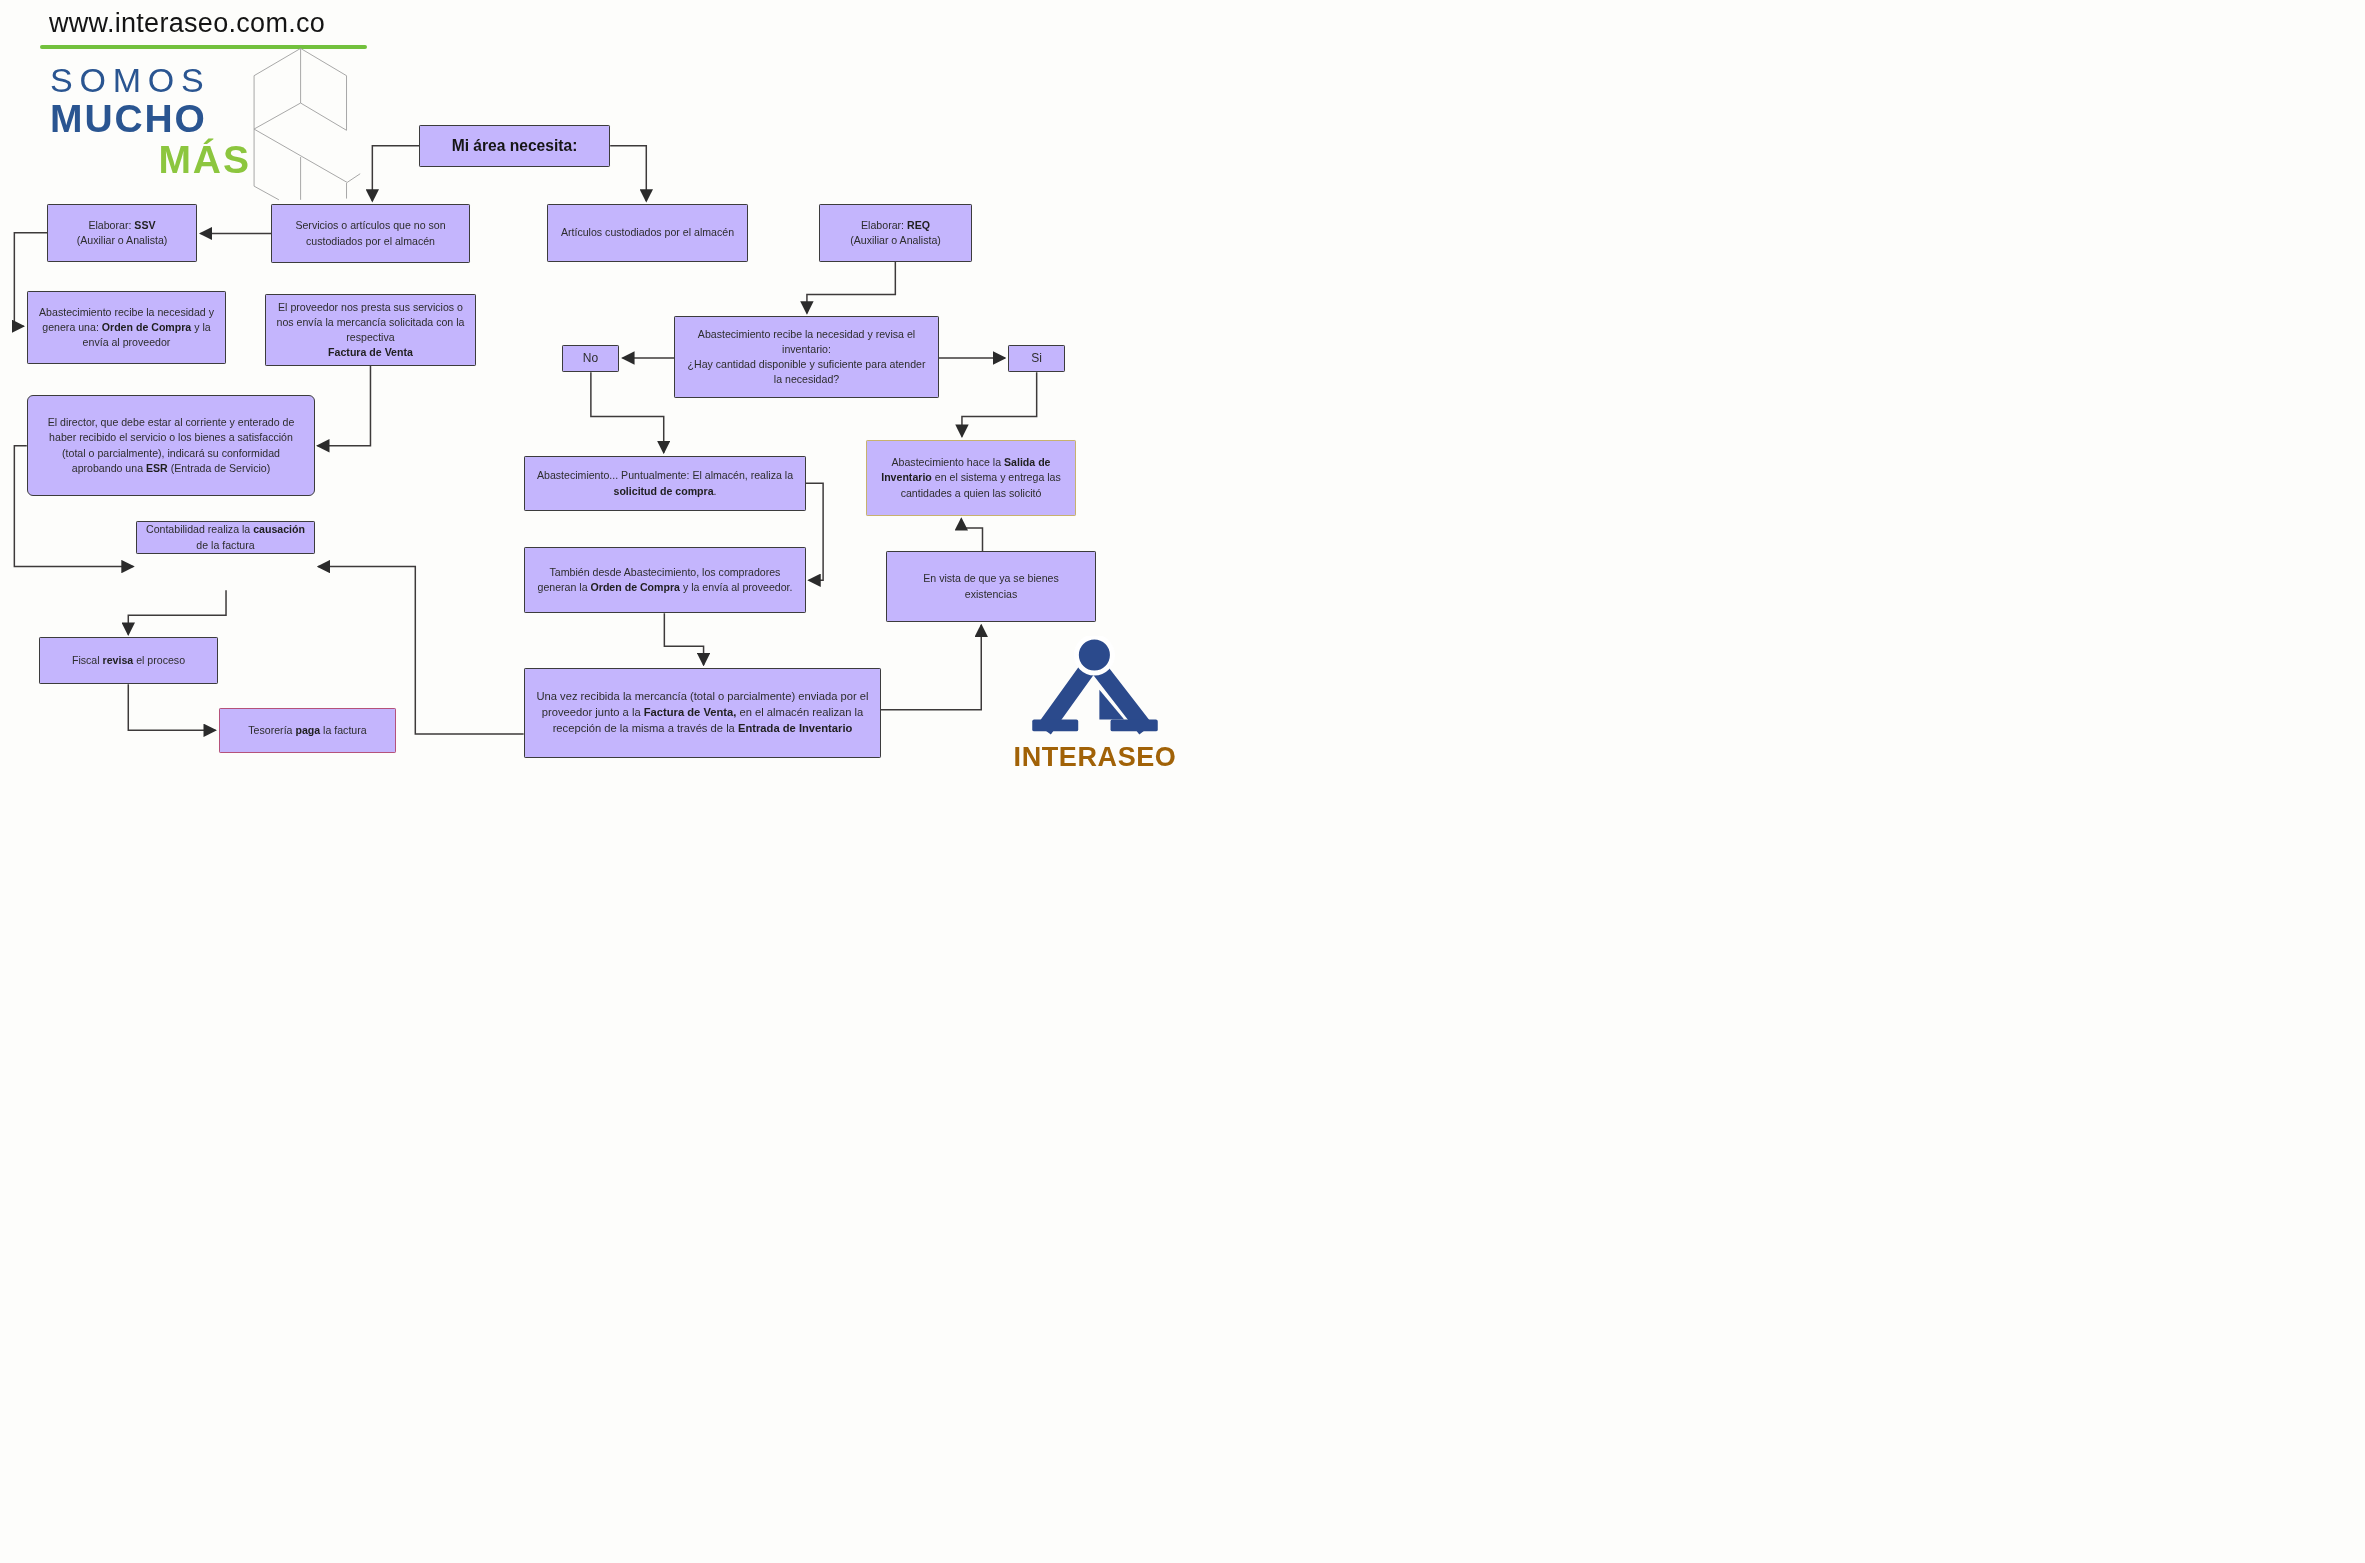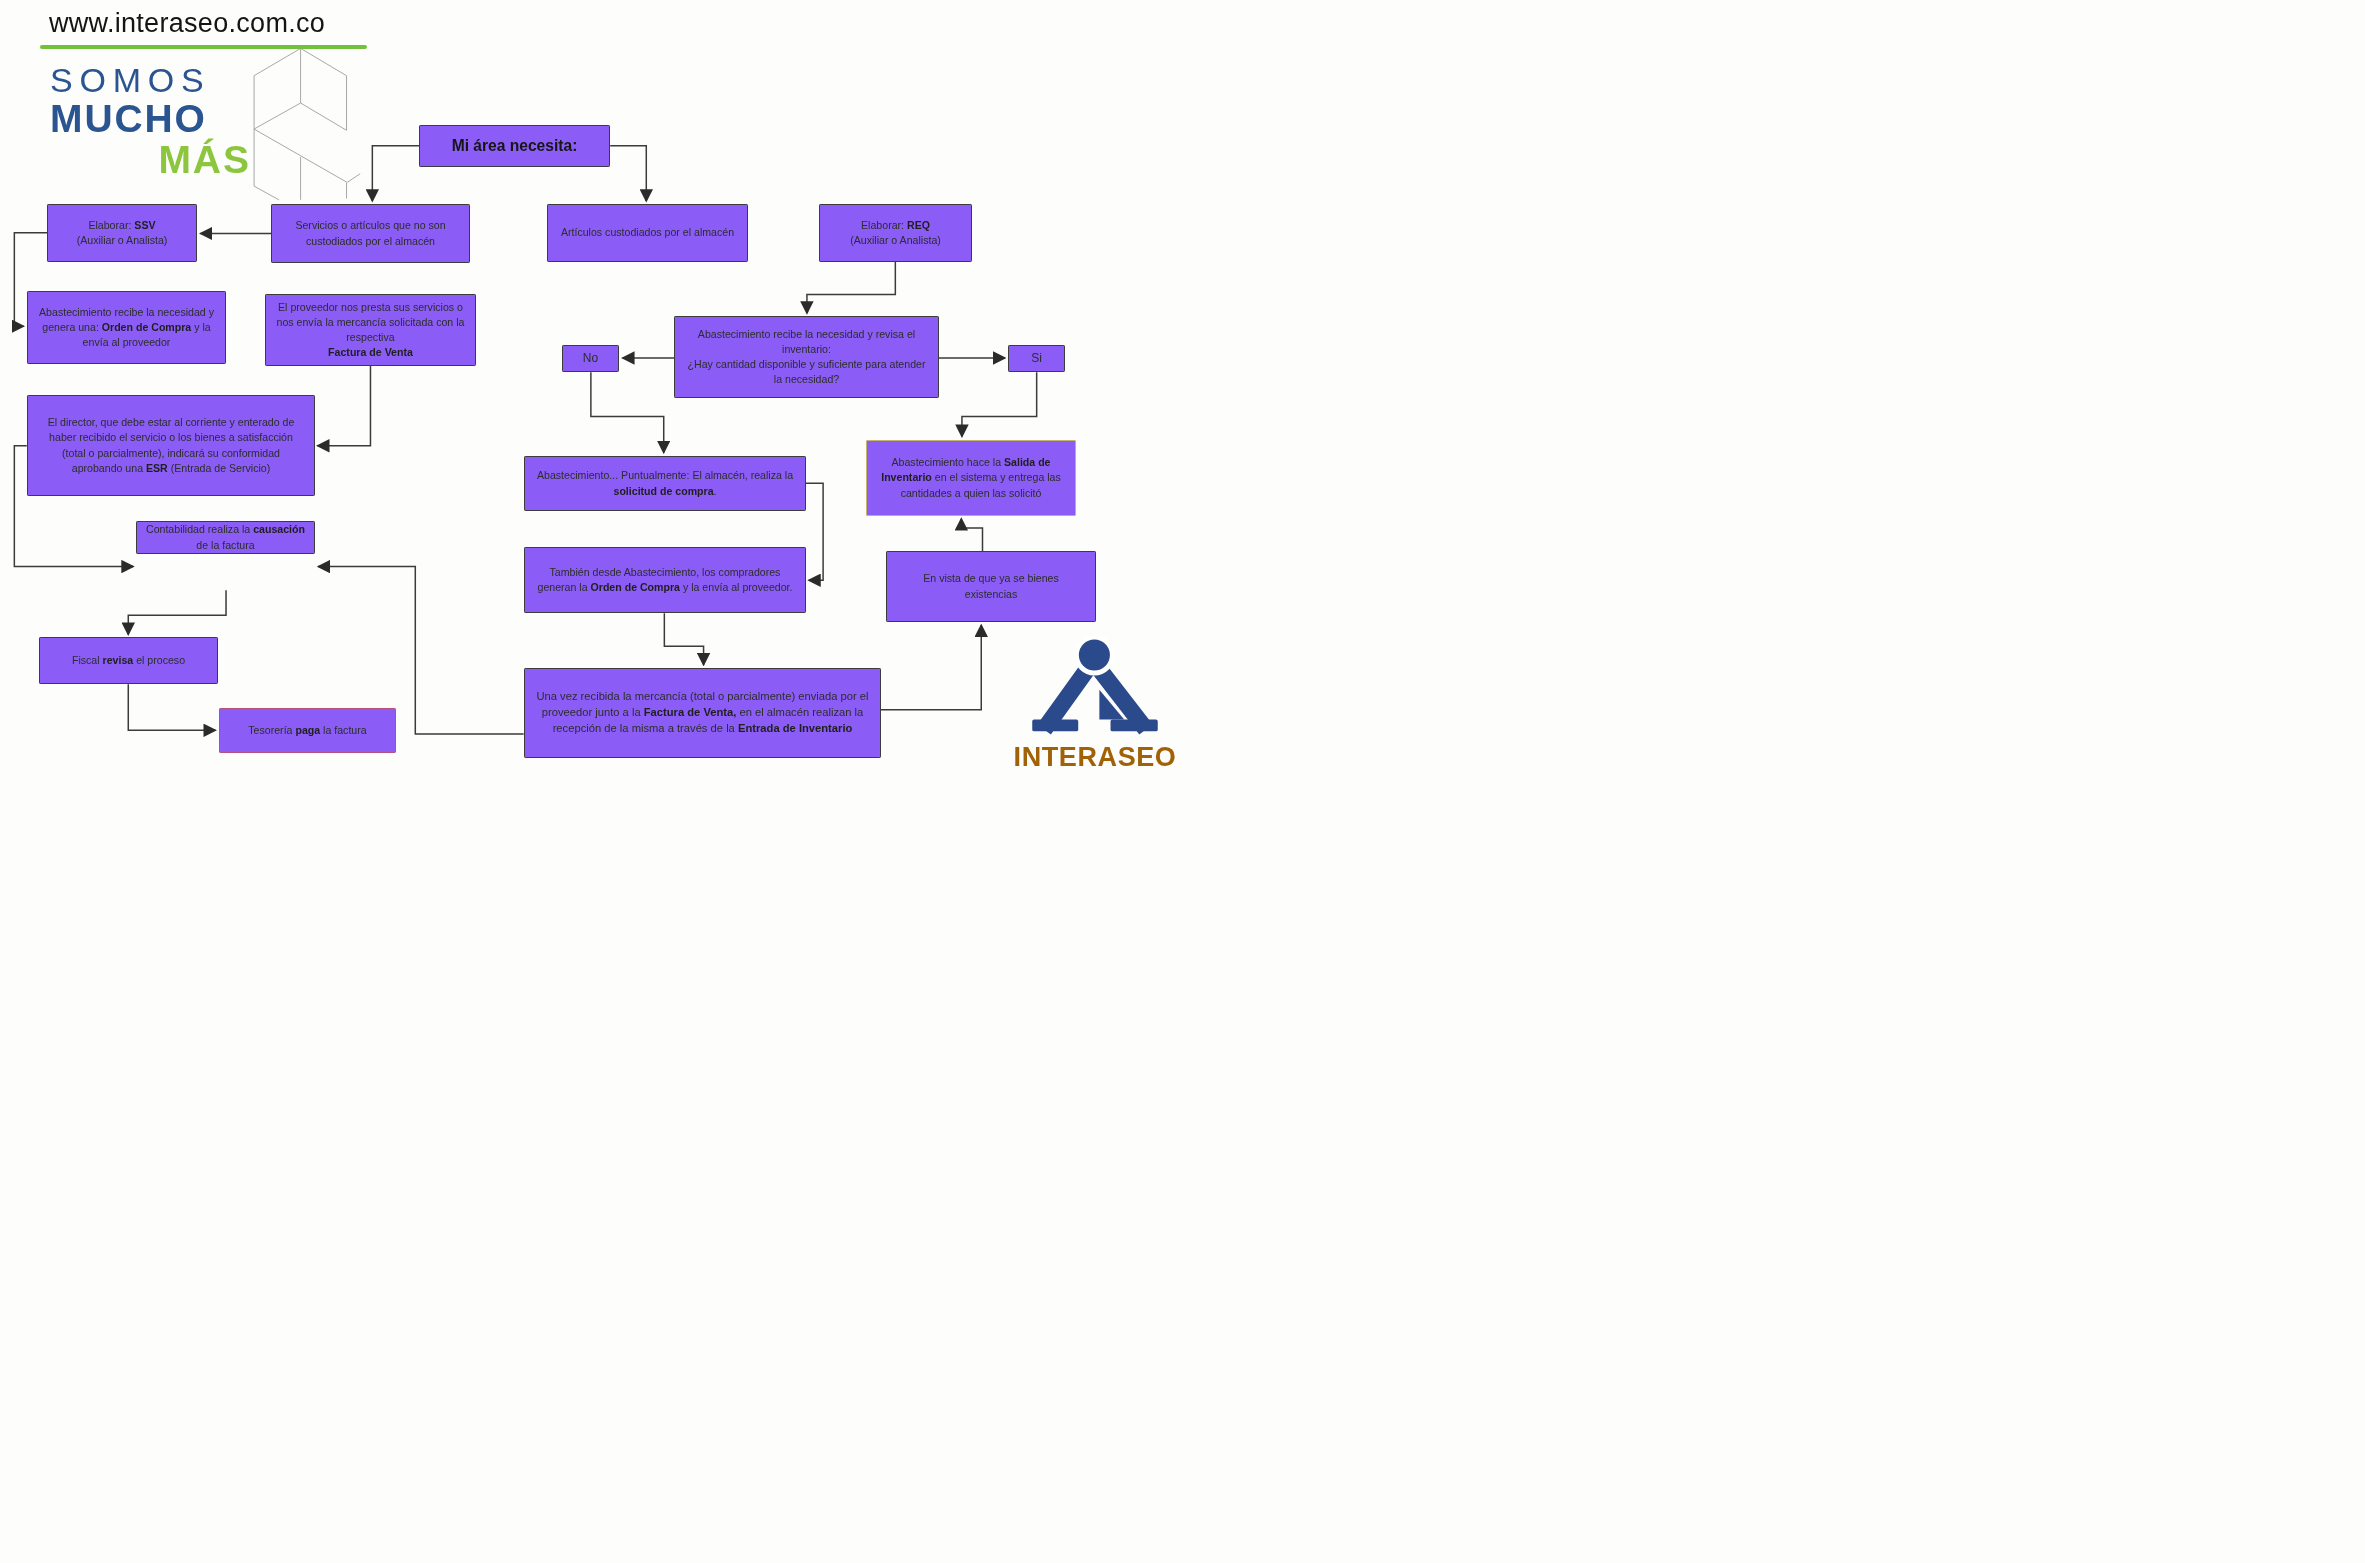--- a/index.html
+++ b/index.html
@@ -6,30 +6,30 @@
   .canvas{position:relative;width:1183px;height:782px;font-family:"Liberation Sans",sans-serif;color:#2d2d2d;}
   
   .site-url{position:absolute;left:49px;top:7.5px;font-size:27px;font-weight:400;color:#141414;letter-spacing:0.3px;}
   .green-rule{position:absolute;left:40px;top:45px;width:327px;height:3.7px;border-radius:1.9px;background:#72C13D;}
   .brand-block{position:absolute;left:50px;top:62px;width:207px;line-height:1.06;}
   .brand-l1{font-size:34px;font-weight:500;letter-spacing:6.8px;color:#2A5591;}
   .brand-l2{font-size:39px;font-weight:800;letter-spacing:1.9px;color:#2A5591;}
   .brand-l3{font-size:39px;font-weight:800;letter-spacing:1.9px;color:#8CC63E;text-align:right;padding-right:6.2px;}
   .cube-art{position:absolute;left:246px;top:37px;}
   
-  .node{position:absolute;box-sizing:border-box;border:1.9px solid #3c3c3c;background:#8b5cf6;
+  .node{position:absolute;box-sizing:border-box;border:1.9px solid #3c3c3c;background:#c4b5fd;
         display:flex;align-items:center;justify-content:center;text-align:center;
         font-size:10.6px;line-height:1.42;padding:3.7px 8.7px;border-radius:1.2px;}
   .node b{font-weight:700;color:#1f1f1f;}
   .n-mi-area{left:419px;top:125px;width:191px;height:42px;font-size:15.6px;font-weight:700;color:#161616;}
   .n-servicios{left:271px;top:204px;width:199px;height:59px;}
   .n-ssv{left:47px;top:204px;width:150px;height:58px;}
   .n-abast-oc{left:27px;top:291px;width:199px;height:73px;}
   .n-proveedor{left:265px;top:294px;width:211px;height:72px;}
-  .n-director{left:27px;top:395px;width:288px;height:101px;}
+  .n-director{left:27px;top:395px;width:288px;height:101px;border-radius:6px;}
   .n-contabilidad{left:136px;top:521px;width:179px;height:33px;}
   .n-fiscal{left:39px;top:637px;width:179px;height:47px;}
   .n-tesoreria{left:219px;top:708px;width:177px;height:45px;border-color:#B5527A;}
   .n-articulos{left:547px;top:204px;width:201px;height:58px;}
   .n-req{left:819px;top:204px;width:153px;height:58px;}
   .n-decision{left:674px;top:316px;width:265px;height:82px;}
   .n-no{left:562px;top:345px;width:57px;height:27px;font-size:12px;text-align:center;}
   .n-si{left:1008px;top:345px;width:57px;height:27px;font-size:12px;}
   .n-solicitud{left:524px;top:456px;width:282px;height:55px;}
   .n-tambien{left:524px;top:547px;width:282px;height:66px;}

